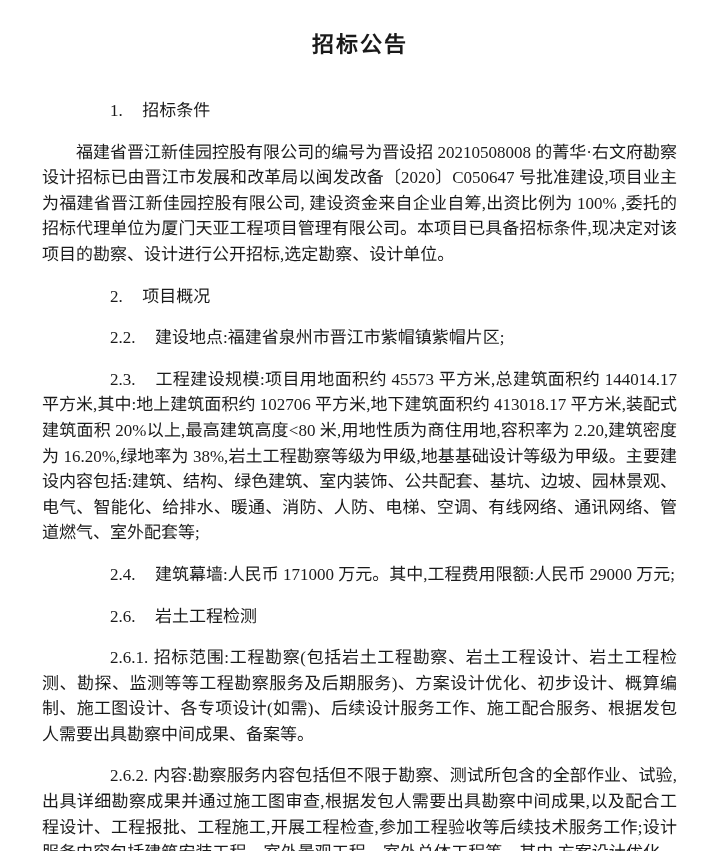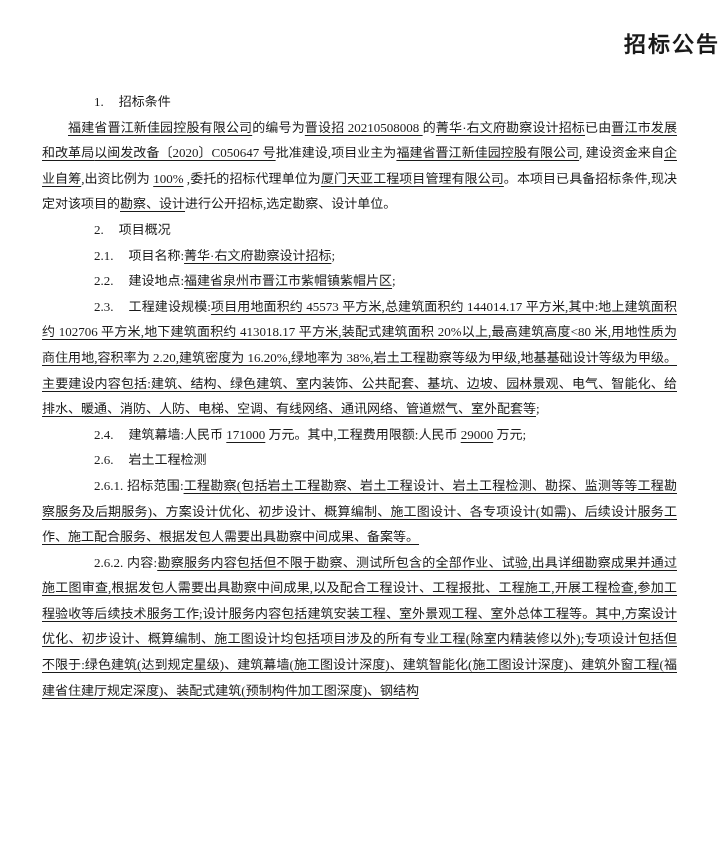--- a/index.html
+++ b/index.html
@@ -20,39 +20,39 @@
   .page {
     position: relative;
     width: 720px;
     height: 851px;
     box-sizing: border-box;
     padding: 0;
     background: #fff;
   }
 
   .doc-title {
-    text-align: right;
+    text-align: center;
     font-size: 22px;
     font-weight: bold;
     letter-spacing: 2px;
-    margin: 30px 0 11px 0;
+    margin: 30px 0 4px 0;
     padding: 0;
     line-height: 30px;
     font-family: "Liberation Sans", "DejaVu Sans", sans-serif;
   }
 
   .body-area {
     margin: 0;
     padding: 18px 43px 0 42px;
   }
 
   p.para {
-    margin: 0 0 0 0;
+    margin: 16px 0 0 0;
     padding: 0;
-    font-size: 13px;
+    font-size: 17px;
     line-height: 25.6px;
     text-align: justify;
     text-justify: inter-ideograph;
     text-indent: 0;
     word-break: break-all;
   }
 
   
   p.lvl1 {
     text-indent: 2em;
@@ -78,21 +78,20 @@
   .num-gap {
     display: inline-block;
     width: 1.15em;
   }
   .num-gap-sm {
     display: inline-block;
     width: .28em;
   }
 
   .u {
-    text-decoration: underline;
     text-underline-offset: 3px;
     text-decoration-thickness: 1px;
   }
 </style>
 </head>
 <body>
 
 <div class="page">
 
   <h1 class="doc-title">招标公告</h1>
@@ -102,21 +101,20 @@
     <p class="para lvl1">
       <span class="num">1.</span><span class="num-gap"></span><span>招标条件</span>
     </p>
 
     <p class="para indent2"><span class="u">福建省晋江新佳园控股有限公司</span><span>的编号为</span><span class="u">晋设招 20210508008 </span><span>的</span><span class="u">菁华·右文府勘察设计招标</span><span>已由</span><span class="u">晋江市发展和改革局</span><span class="u">以闽发改备〔2020〕C050647 号</span><span>批准建设,项目业主为</span><span class="u">福建省晋江新佳园控股有限公司</span><span>,  建设资金来自</span><span class="u">企业自筹</span><span>,出资比例为 </span><span class="u">100%</span><span> ,委托的招标代理单位为</span><span class="u">厦门天亚工程项目管理有限公司</span><span>。本项目已具备招标条件,现决定对该项目的</span><span class="u">勘察、设计</span><span>进行公开招标,选定勘察、设计单位。</span></p>
 
     <p class="para lvl1">
       <span class="num">2.</span><span class="num-gap"></span><span>项目概况</span>
     </p>
 
-    <p class="para lvl2"><span class="num">2.1.</span><span class="num-gap"></span><span>项目名称:</span><span class="u">菁华·右文府勘察设计招标</span><span>;</span></p>
 
     <p class="para lvl2"><span class="num">2.2.</span><span class="num-gap"></span><span>建设地点:</span><span class="u">福建省泉州市晋江市紫帽镇紫帽片区</span><span>;</span></p>
 
     <p class="para lvl2"><span class="num">2.3.</span><span class="num-gap"></span><span>工程建设规模:</span><span class="u">项目用地面积约 45573 平方米,总建筑面积约 144014.17 平方米,其中:地上建筑面积约 102706 平方米,地下建筑面积约 413018.17 平方米,装配式建筑面积 20%以上,最高建筑高度&lt;80 米,用地性质为商住用地,容积率为 2.20,建筑密度为 16.20%,绿地率为 38%,岩土工程勘察等级为甲级,地基基础设计等级为甲级。主要建设内容包括:建筑、结构、绿色建筑、室内装饰、公共配套、基坑、边坡、园林景观、电气、智能化、给排水、暖通、消防、人防、电梯、空调、有线网络、通讯网络、管道燃气、室外配套等</span><span>;</span></p>
 
     <p class="para lvl2"><span class="num">2.4.</span><span class="num-gap"></span><span>建筑幕墙:人民币 </span><span class="u">171000</span><span> 万元。其中,工程费用限额:人民币 </span><span class="u">29000</span><span> 万元;</span></p>
 
 
     <p class="para lvl2"><span class="num">2.6.</span><span class="num-gap"></span><span>岩土工程检测</span></p>
 

